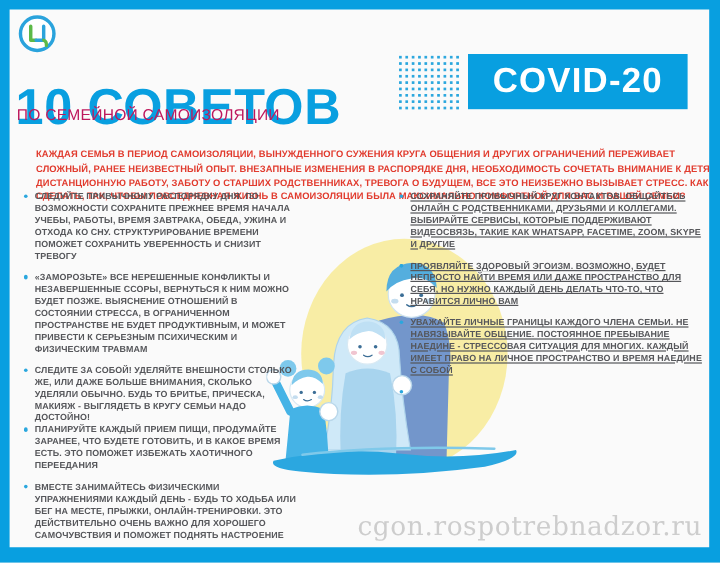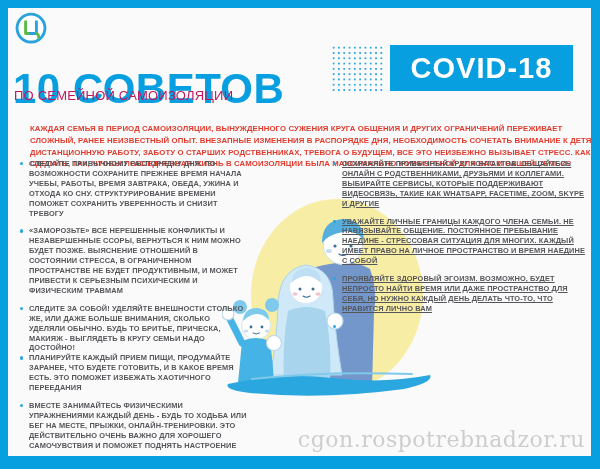--- a/index.html
+++ b/index.html
@@ -79,21 +79,21 @@
       <circle cx="20" cy="20" r="15.5" fill="#ffffff" stroke="#2aa3dc" stroke-width="3.2"></circle>
       <path d="M14,13 V26 H19" fill="none" stroke="#5cb947" stroke-width="3.2" stroke-linecap="round" stroke-linejoin="round"></path>
       <path d="M19,26 H26 V13" fill="none" stroke="#2aa3dc" stroke-width="3.2" stroke-linecap="round" stroke-linejoin="round"></path>
       <path d="M26,26 q3,1 2.5,5" fill="none" stroke="#5cb947" stroke-width="3" stroke-linecap="round"></path>
     </svg>
   </div>
 
   <h1 class="title">10 СОВЕТОВ</h1>
   <div class="subtitle">ПО СЕМЕЙНОЙ САМОИЗОЛЯЦИИ</div>
   <div class="dots"></div>
-  <div class="badge">COVID-18</div>
+  <div class="badge">COVID-20</div>
 
   <p class="intro">КАЖДАЯ СЕМЬЯ В ПЕРИОД САМОИЗОЛЯЦИИ, ВЫНУЖДЕННОГО СУЖЕНИЯ КРУГА ОБЩЕНИЯ И ДРУГИХ ОГРАНИЧЕНИЙ ПЕРЕЖИВАЕТ СЛОЖНЫЙ, РАНЕЕ НЕИЗВЕСТНЫЙ ОПЫТ. ВНЕЗАПНЫЕ ИЗМЕНЕНИЯ В РАСПОРЯДКЕ ДНЯ, НЕОБХОДИМОСТЬ СОЧЕТАТЬ ВНИМАНИЕ К ДЕТЯМ, ДИСТАНЦИОННУЮ РАБОТУ, ЗАБОТУ О СТАРШИХ РОДСТВЕННИКАХ, ТРЕВОГА О БУДУЩЕМ, ВСЕ ЭТО НЕИЗБЕЖНО ВЫЗЫВАЕТ СТРЕСС. КАК СДЕЛАТЬ, ТАК, ЧТОБЫ ПОВСЕДНЕВНАЯ ЖИЗНЬ В САМОИЗОЛЯЦИИ БЫЛА МАКСИМАЛЬНО КОМФОРТНОЙ ДЛЯ ВАС И ВАШЕЙ СЕМЬИ?</p>
 
   <div class="illustration">
     <svg width="215" height="212" viewBox="0 0 215 212">
 
       <ellipse cx="115" cy="102" rx="86" ry="96" fill="#f8eda5"></ellipse>
 
       <path d="M94,74 Q92,96 96,120 L100,195 H150 L152,120 Q156,96 148,76 Q130,64 94,74 Z" fill="#7396cb"></path>
       <circle cx="121" cy="52" r="19.5" fill="#ffffff" stroke="#cfe3f0" stroke-width="1"></circle>
@@ -140,20 +140,20 @@
     <li><span class="dot"></span><span>СЛЕДУЙТЕ ПРИВЫЧНОМУ РАСПОРЯДКУ ДНЯ. ПО ВОЗМОЖНОСТИ СОХРАНИТЕ ПРЕЖНЕЕ ВРЕМЯ НАЧАЛА УЧЕБЫ, РАБОТЫ, ВРЕМЯ ЗАВТРАКА, ОБЕДА, УЖИНА И ОТХОДА КО СНУ. СТРУКТУРИРОВАНИЕ ВРЕМЕНИ ПОМОЖЕТ СОХРАНИТЬ УВЕРЕННОСТЬ И СНИЗИТ ТРЕВОГУ</span></li>
     <li><span class="dot"></span><span>«ЗАМОРОЗЬТЕ» ВСЕ НЕРЕШЕННЫЕ КОНФЛИКТЫ И НЕЗАВЕРШЕННЫЕ ССОРЫ, ВЕРНУТЬСЯ К НИМ МОЖНО БУДЕТ ПОЗЖЕ. ВЫЯСНЕНИЕ ОТНОШЕНИЙ В СОСТОЯНИИ СТРЕССА, В ОГРАНИЧЕННОМ ПРОСТРАНСТВЕ НЕ БУДЕТ ПРОДУКТИВНЫМ, И МОЖЕТ ПРИВЕСТИ К СЕРЬЕЗНЫМ ПСИХИЧЕСКИМ И ФИЗИЧЕСКИМ ТРАВМАМ</span></li>
     <li><span class="dot"></span><span>СЛЕДИТЕ ЗА СОБОЙ! УДЕЛЯЙТЕ ВНЕШНОСТИ СТОЛЬКО ЖЕ, ИЛИ ДАЖЕ БОЛЬШЕ ВНИМАНИЯ, СКОЛЬКО УДЕЛЯЛИ ОБЫЧНО. БУДЬ ТО БРИТЬЕ, ПРИЧЕСКА, МАКИЯЖ - ВЫГЛЯДЕТЬ В КРУГУ СЕМЬИ НАДО ДОСТОЙНО!</span></li>
     <li><span class="dot"></span><span>ПЛАНИРУЙТЕ КАЖДЫЙ ПРИЕМ ПИЩИ, ПРОДУМАЙТЕ ЗАРАНЕЕ, ЧТО БУДЕТЕ ГОТОВИТЬ, И В КАКОЕ ВРЕМЯ ЕСТЬ. ЭТО ПОМОЖЕТ ИЗБЕЖАТЬ ХАОТИЧНОГО ПЕРЕЕДАНИЯ</span></li>
     <li><span class="dot"></span><span>ВМЕСТЕ ЗАНИМАЙТЕСЬ ФИЗИЧЕСКИМИ УПРАЖНЕНИЯМИ КАЖДЫЙ ДЕНЬ - БУДЬ ТО ХОДЬБА ИЛИ БЕГ НА МЕСТЕ, ПРЫЖКИ, ОНЛАЙН-ТРЕНИРОВКИ. ЭТО ДЕЙСТВИТЕЛЬНО ОЧЕНЬ ВАЖНО ДЛЯ ХОРОШЕГО САМОЧУВСТВИЯ И ПОМОЖЕТ ПОДНЯТЬ НАСТРОЕНИЕ</span></li>
   </ul>
 
   <ul class="col col-right">
     <li><span class="dot"></span><span>СОХРАНЯЙТЕ ПРИВЫЧНЫЙ КРУГ КОНТАКТОВ. ОБЩАЙТЕСЬ ОНЛАЙН С РОДСТВЕННИКАМИ, ДРУЗЬЯМИ И КОЛЛЕГАМИ. ВЫБИРАЙТЕ СЕРВИСЫ, КОТОРЫЕ ПОДДЕРЖИВАЮТ ВИДЕОСВЯЗЬ, ТАКИЕ КАК WHATSAPP, FACETIME, ZOOM, SKYPE И ДРУГИЕ</span></li>
     <li><span class="dot"></span></li>
+    <li><span class="dot"></span><span>ПРОЯВЛЯЙТЕ ЗДОРОВЫЙ ЭГОИЗМ. ВОЗМОЖНО, БУДЕТ НЕПРОСТО НАЙТИ ВРЕМЯ ИЛИ ДАЖЕ ПРОСТРАНСТВО ДЛЯ СЕБЯ, НО НУЖНО КАЖДЫЙ ДЕНЬ ДЕЛАТЬ ЧТО-ТО, ЧТО НРАВИТСЯ ЛИЧНО ВАМ</span></li>
     <li><span class="dot"></span><span>УВАЖАЙТЕ ЛИЧНЫЕ ГРАНИЦЫ КАЖДОГО ЧЛЕНА СЕМЬИ. НЕ НАВЯЗЫВАЙТЕ ОБЩЕНИЕ. ПОСТОЯННОЕ ПРЕБЫВАНИЕ НАЕДИНЕ - СТРЕССОВАЯ СИТУАЦИЯ ДЛЯ МНОГИХ. КАЖДЫЙ ИМЕЕТ ПРАВО НА ЛИЧНОЕ ПРОСТРАНСТВО И ВРЕМЯ НАЕДИНЕ С СОБОЙ</span></li>
-    <li><span class="dot"></span><span>ПРОЯВЛЯЙТЕ ЗДОРОВЫЙ ЭГОИЗМ. ВОЗМОЖНО, БУДЕТ НЕПРОСТО НАЙТИ ВРЕМЯ ИЛИ ДАЖЕ ПРОСТРАНСТВО ДЛЯ СЕБЯ, НО НУЖНО КАЖДЫЙ ДЕНЬ ДЕЛАТЬ ЧТО-ТО, ЧТО НРАВИТСЯ ЛИЧНО ВАМ</span></li>
     <li><span class="dot"></span></li>
   </ul>
 
   <div class="watermark">cgon.rospotrebnadzor.ru</div>
 
 </div>
 
 </body></html>

